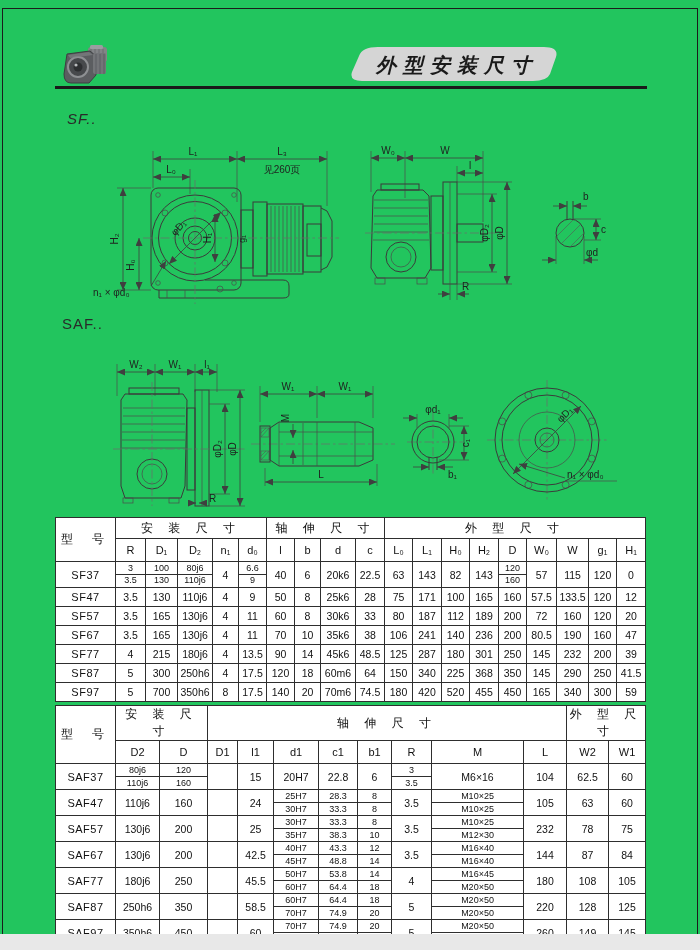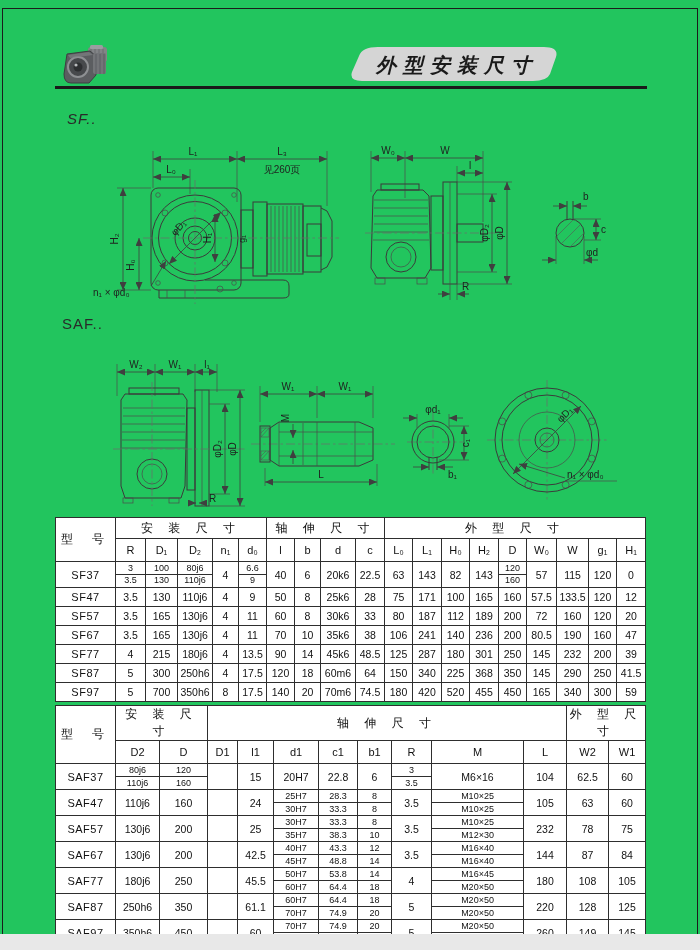--- a/index.html
+++ b/index.html
@@ -757,21 +757,21 @@
           </td>
           <td>180</td>
           <td>108</td>
           <td>105</td>
         </tr>
         <tr>
           <th>SAF87</th>
           <td>250h6</td>
           <td>350</td>
           <td></td>
-          <td>61.1</td>
+          <td>58.5</td>
           <td class="split">
             <div class="half top">60H7</div>
             <div class="half">70H7</div>
           </td>
           <td class="split">
             <div class="half top">64.4</div>
             <div class="half">74.9</div>
           </td>
           <td class="split">
             <div class="half top">18</div>

